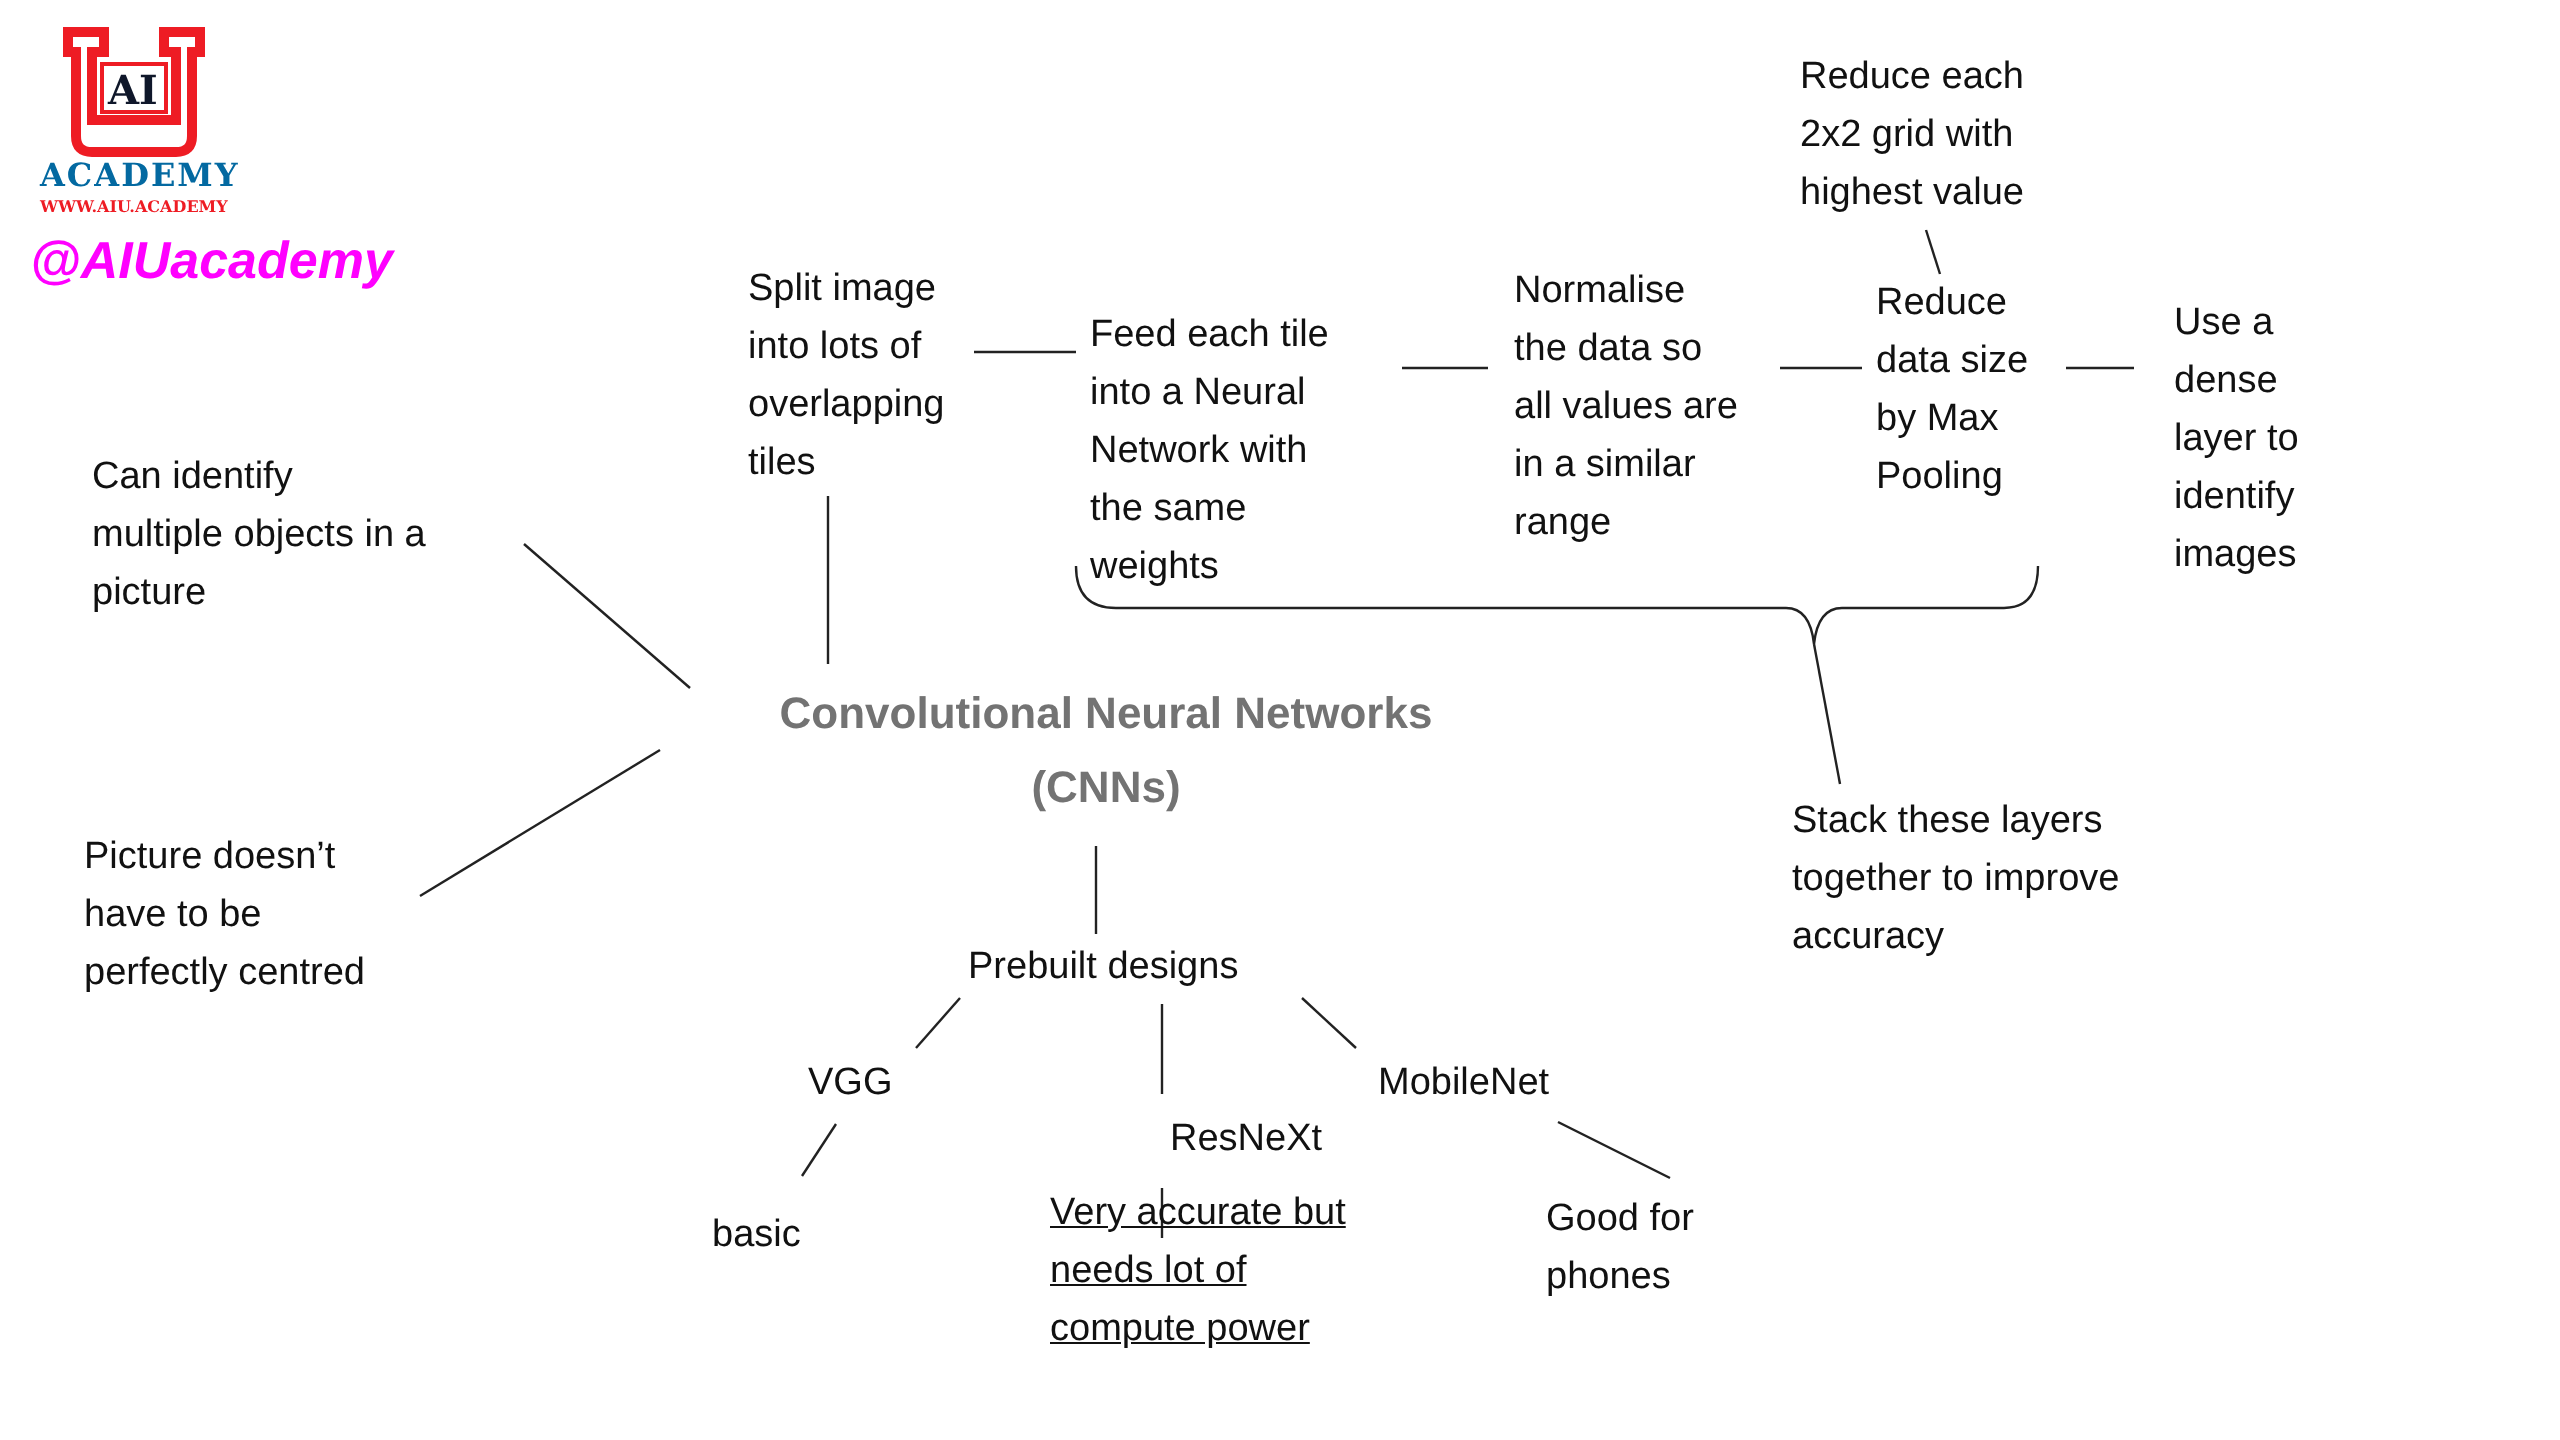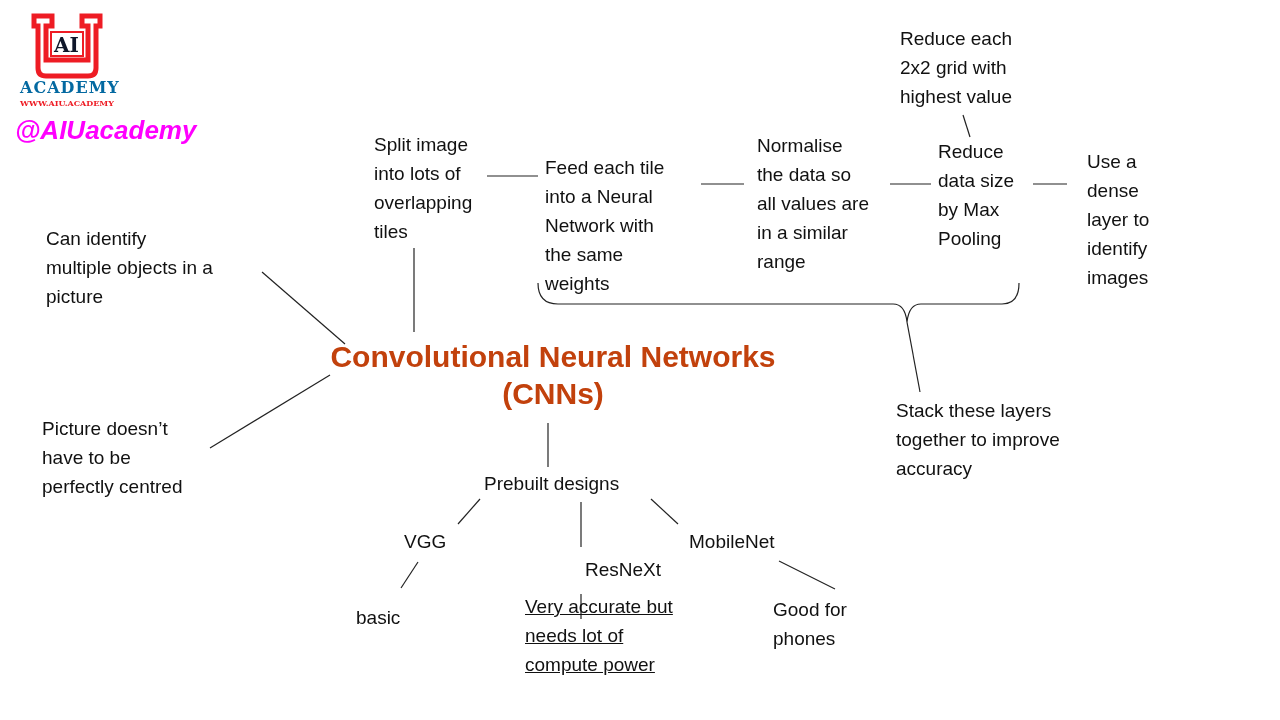--- a/index.html
+++ b/index.html
@@ -2,21 +2,21 @@
 <html><head>
 <meta charset="utf-8">
 <style>
   html, body { margin:0; padding:0; background:#ffffff; }
   body { width:1280px; height:720px; position:relative; overflow:hidden;
          font-family:"Liberation Sans", "DejaVu Sans", sans-serif; color:#000; }
   .t { position:absolute; font-size:19px; line-height:29px; white-space:pre; color:#111; }
   #lines { position:absolute; left:0; top:0; width:1280px; height:720px; }
   #lines line, #lines path { stroke:#222; stroke-width:1.2; fill:none; }
   .title { position:absolute; left:300px; top:338px; width:506px; text-align:center;
-           font-size:30px; line-height:37px; font-weight:bold; color:#c2410c; }
+           font-size:22px; line-height:37px; font-weight:bold; color:#737373; }
   .logo { position:absolute; left:18px; top:12px; width:110px; height:100px; }
   .academy { position:absolute; left:20px; top:78px; font-family:"DejaVu Serif", serif;
              font-weight:bold; font-size:16px; letter-spacing:1px; color:#0369a1; }
   .www { position:absolute; left:20px; top:98px; font-family:"DejaVu Serif", serif;
          font-weight:bold; font-size:8px; color:#ee1c24; }
   .handle { position:absolute; left:15px; top:115px; font-size:26px; font-weight:bold; color:#ff00ff;font-style:italic; }
 </style>
 </head>
 <body>
 

